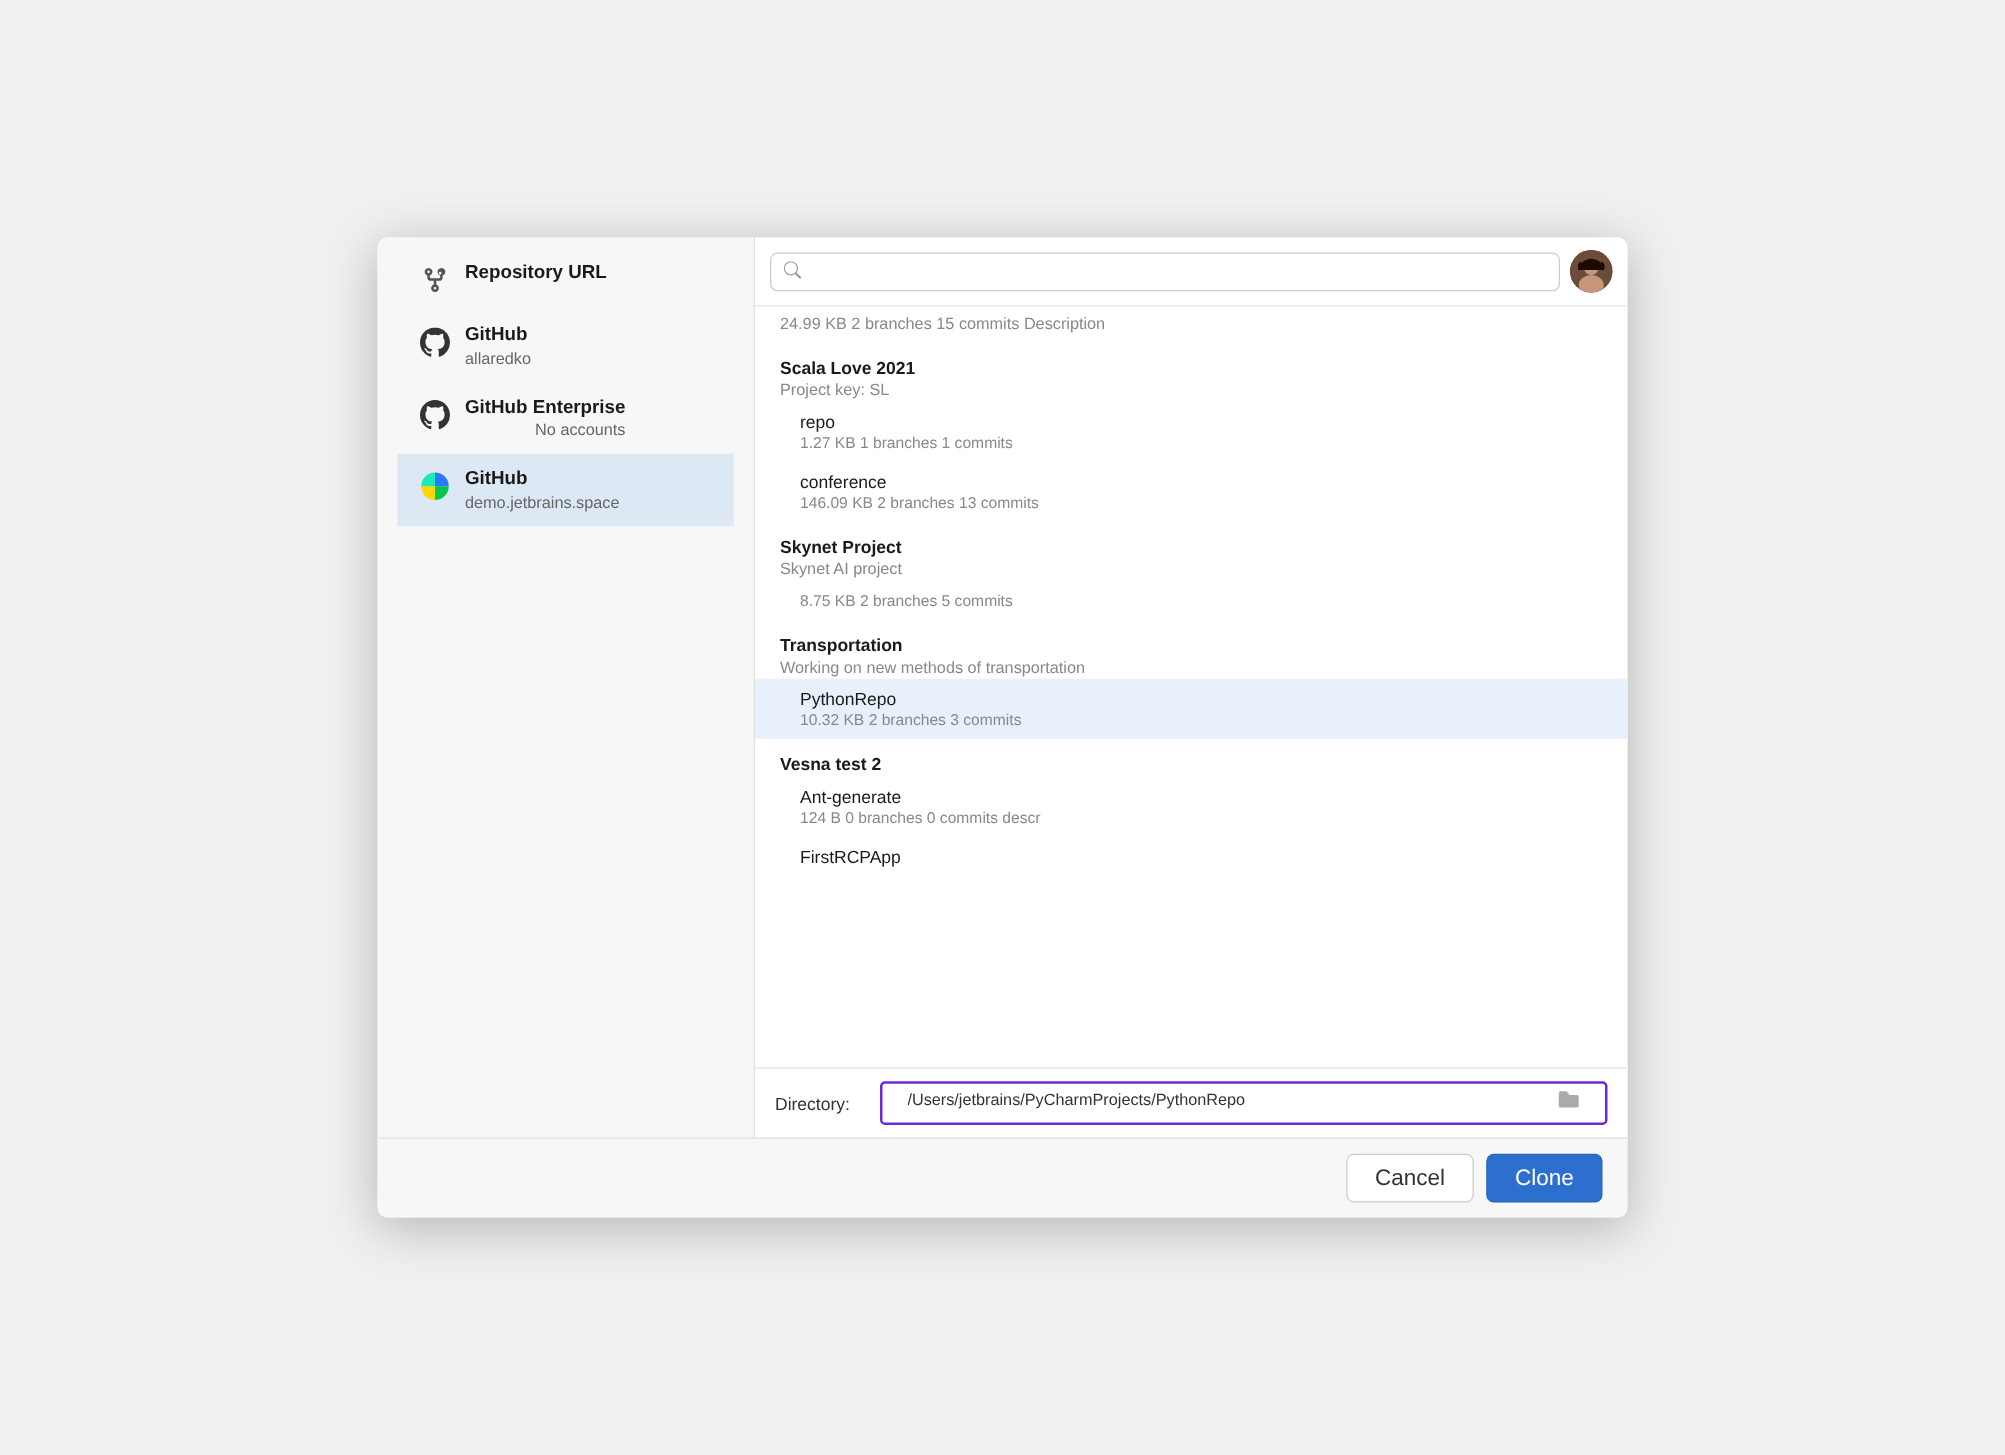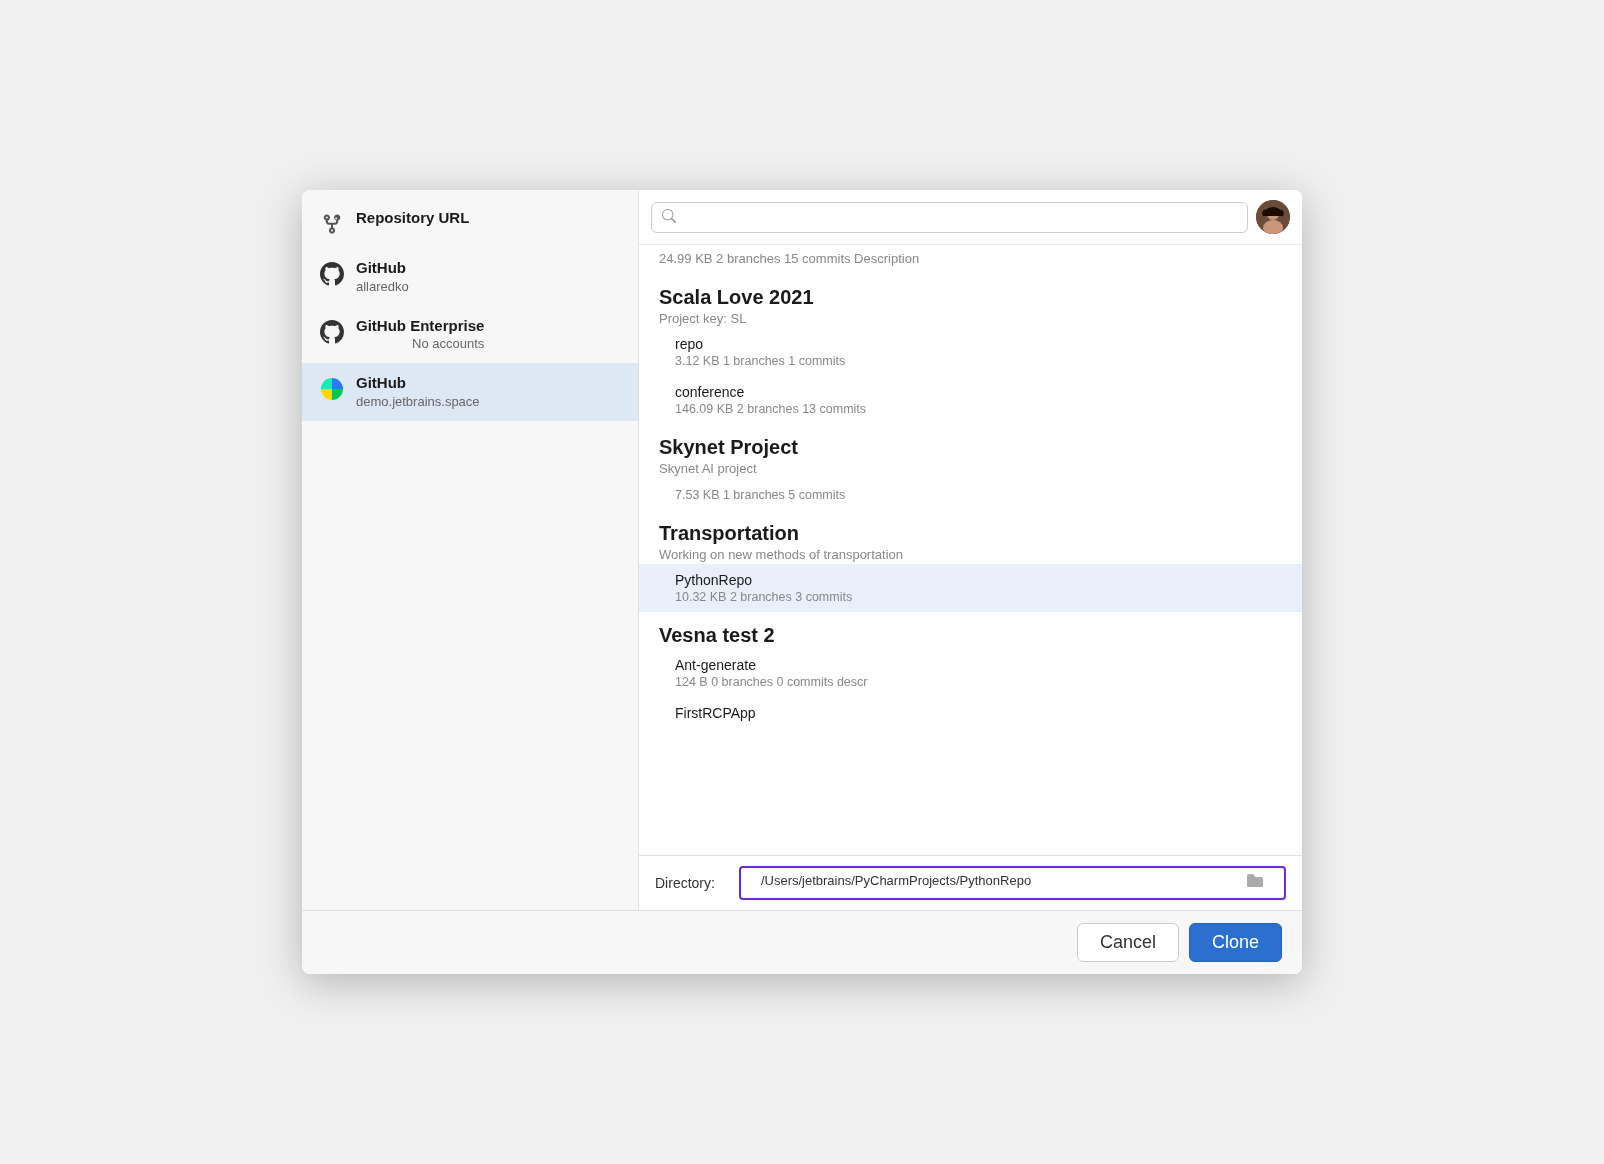--- a/index.html
+++ b/index.html
@@ -20,24 +20,24 @@
       flex-direction: column;
       overflow: hidden;
     }
     .dialog-body {
       display: flex;
       flex: 1;
       min-height: 720px;
     }
     
     .sidebar {
-      width: 337px;
+      width: 302px;
       background: #f7f7f7;
       border-right: 1px solid #e0e0e0;
-      padding: 8px 0;
+      padding: 8px 16px;
       flex-shrink: 0;
     }
     .sidebar-item {
       display: flex;
       align-items: flex-start;
       padding: 10px 16px;
       cursor: pointer;
       border-radius: 0;
     }
     .sidebar-item.active {
@@ -131,21 +131,21 @@
       font-size: 13px;
       color: #888;
     }
     .project-group {
       padding: 0;
     }
     .project-header {
       padding: 12px 20px 2px 20px;
     }
     .project-name {
-      font-size: 20px;
+      font-size: 14px;
       font-weight: 700;
       color: #1a1a1a;
     }
     .project-desc {
       font-size: 13px;
       color: #888;
       margin-top: 2px;
     }
     .repo-item {
       padding: 8px 20px 8px 36px;
@@ -322,34 +322,34 @@
         <div class="top-meta">24.99 KB   2 branches   15 commits   Description</div>
 
         <div id="projects-container">
             <div class="project-group">
               <div class="project-header">
                 <div class="project-name">Scala Love 2021</div>
                 <div class="project-desc">Project key: SL</div>
               </div>
               <div class="repo-item">
                 <div class="repo-name">repo</div>
-                <div class="repo-meta">3.12 KB   1 branches   1 commits</div>
+                <div class="repo-meta">1.27 KB   1 branches   1 commits</div>
               </div>
               <div class="repo-item">
                 <div class="repo-name">conference</div>
                 <div class="repo-meta">146.09 KB   2 branches   13 commits</div>
               </div>
             </div>
             <div class="project-group">
               <div class="project-header">
                 <div class="project-name">Skynet Project</div>
                 <div class="project-desc">Skynet AI project</div>
               </div>
               <div class="repo-item">
-                <div class="repo-meta">7.53 KB   1 branches   5 commits</div>
+                <div class="repo-meta">8.75 KB   2 branches   5 commits</div>
               </div>
             </div>
             <div class="project-group">
               <div class="project-header">
                 <div class="project-name">Transportation</div>
                 <div class="project-desc">Working on new methods of transportation</div>
               </div>
               <div class="repo-item selected">
                 <div class="repo-name">PythonRepo</div>
                 <div class="repo-meta">10.32 KB   2 branches   3 commits</div>

